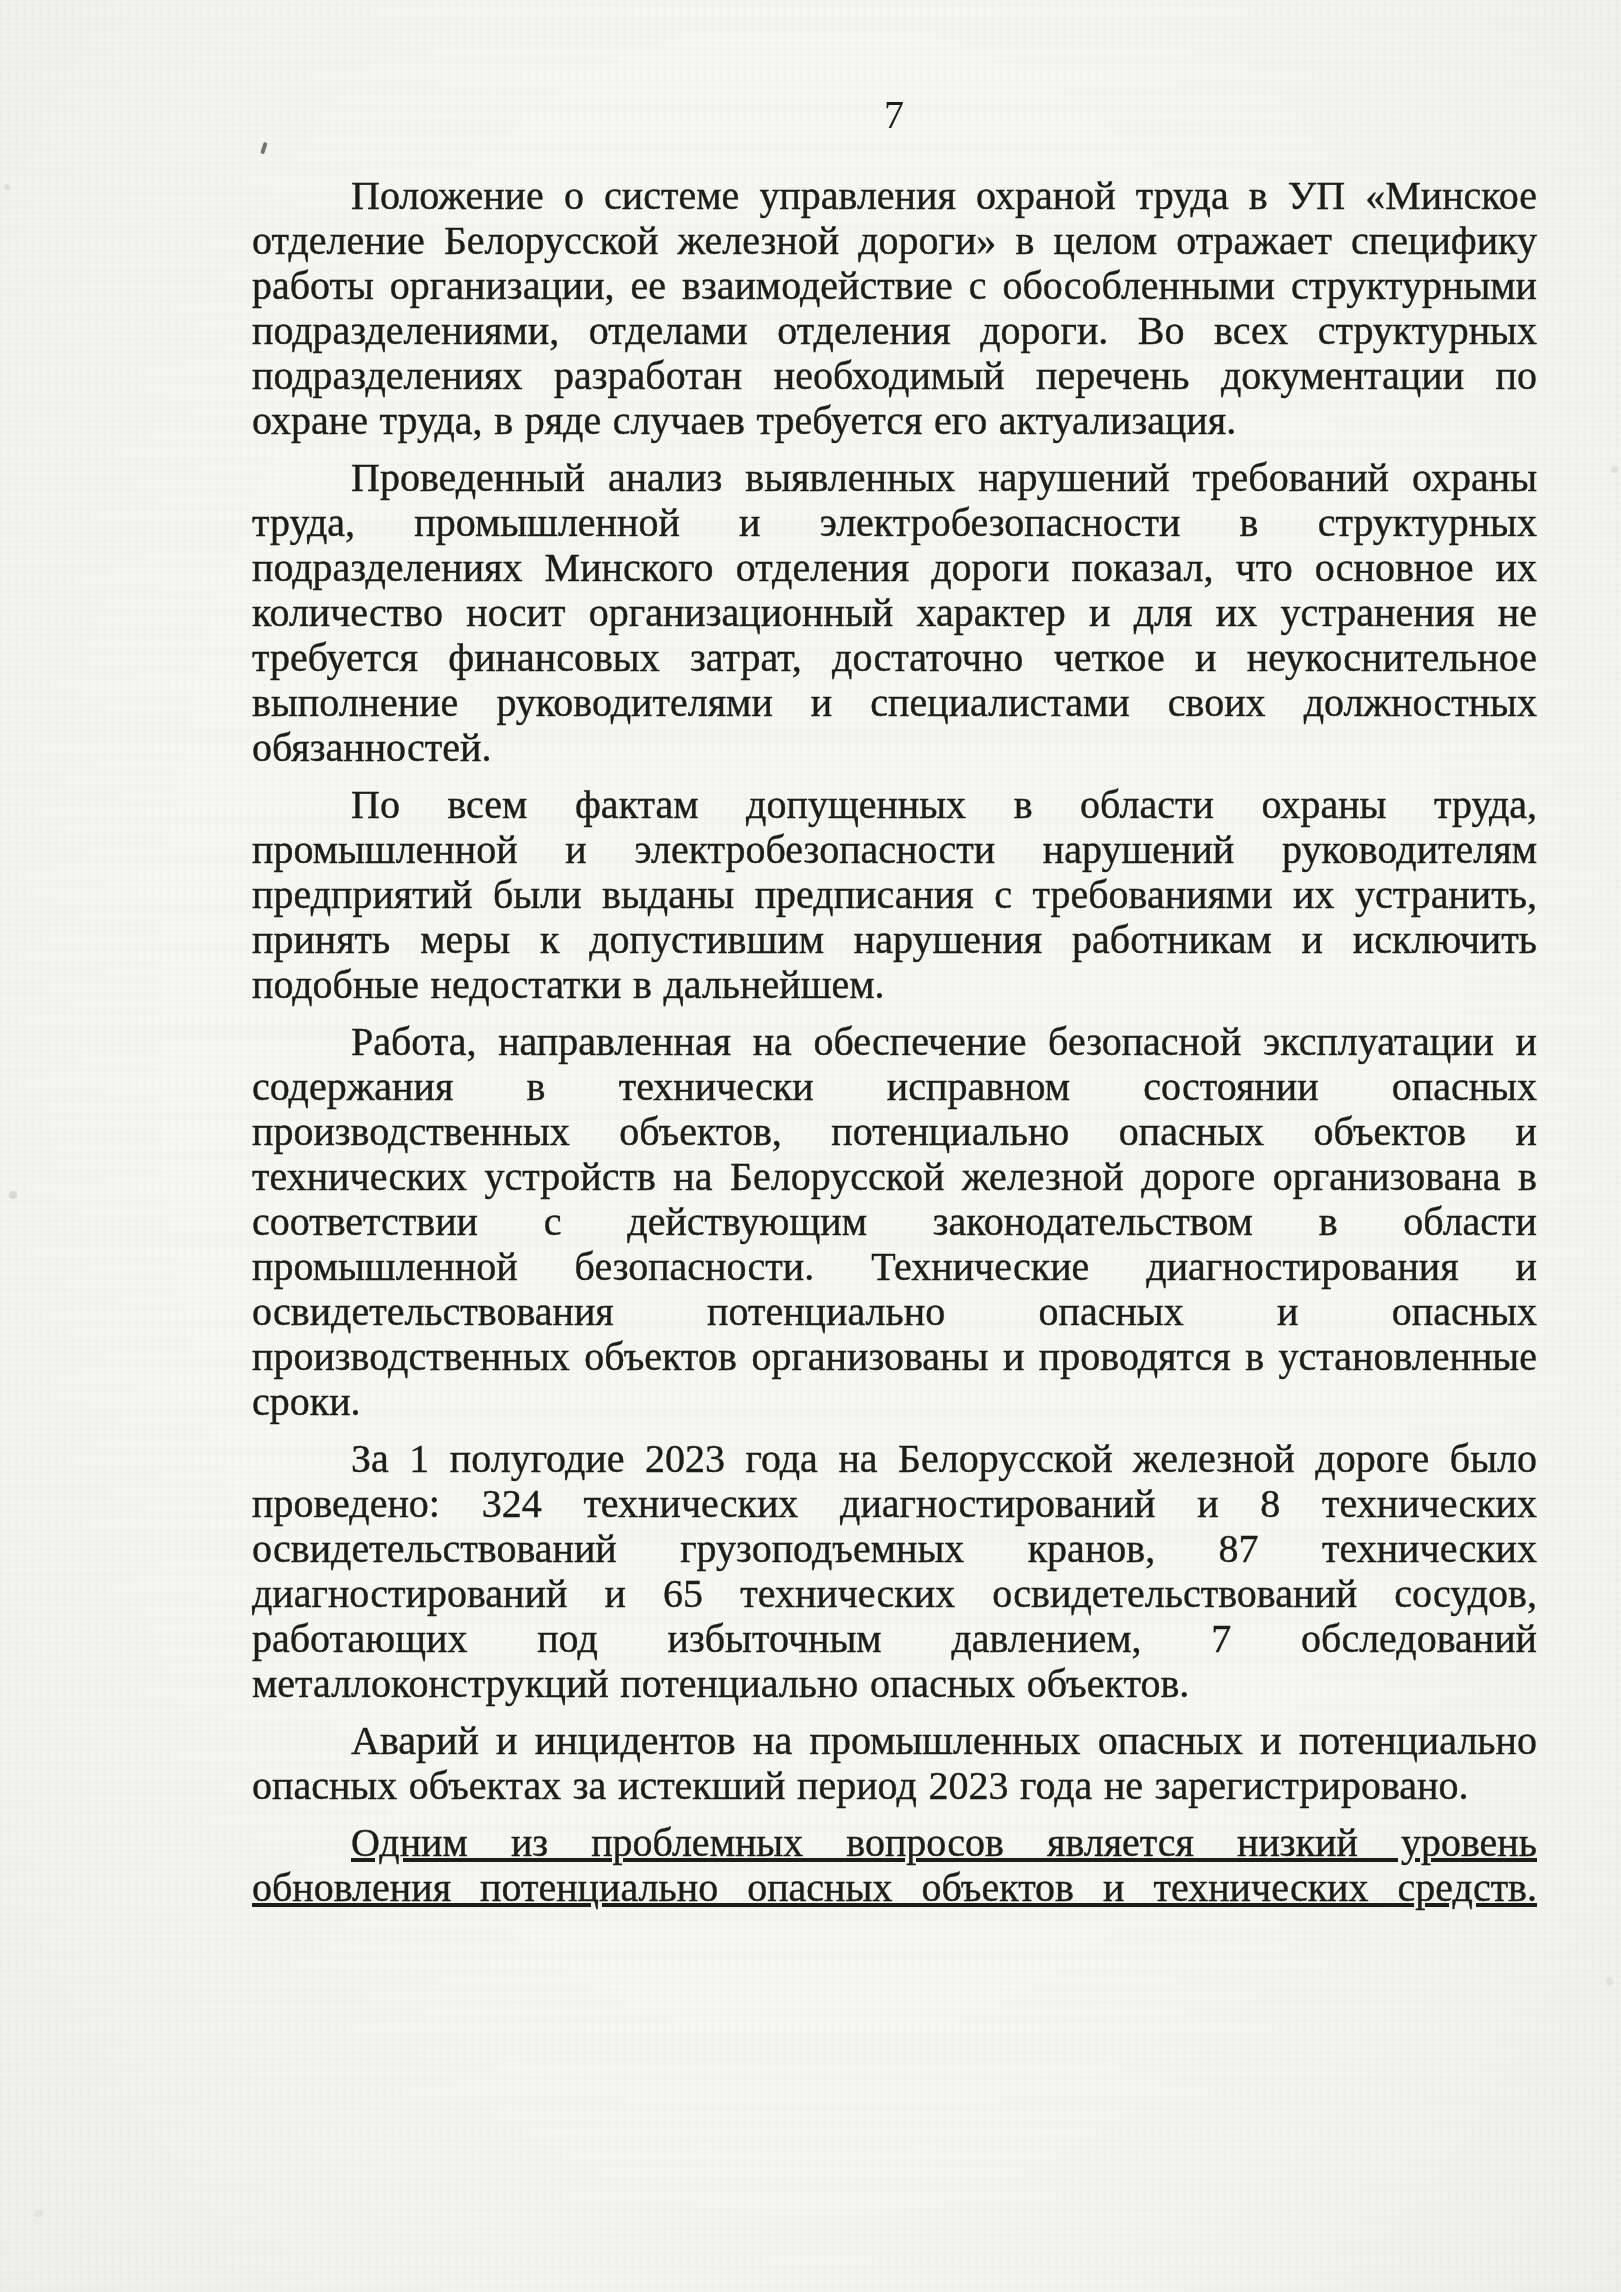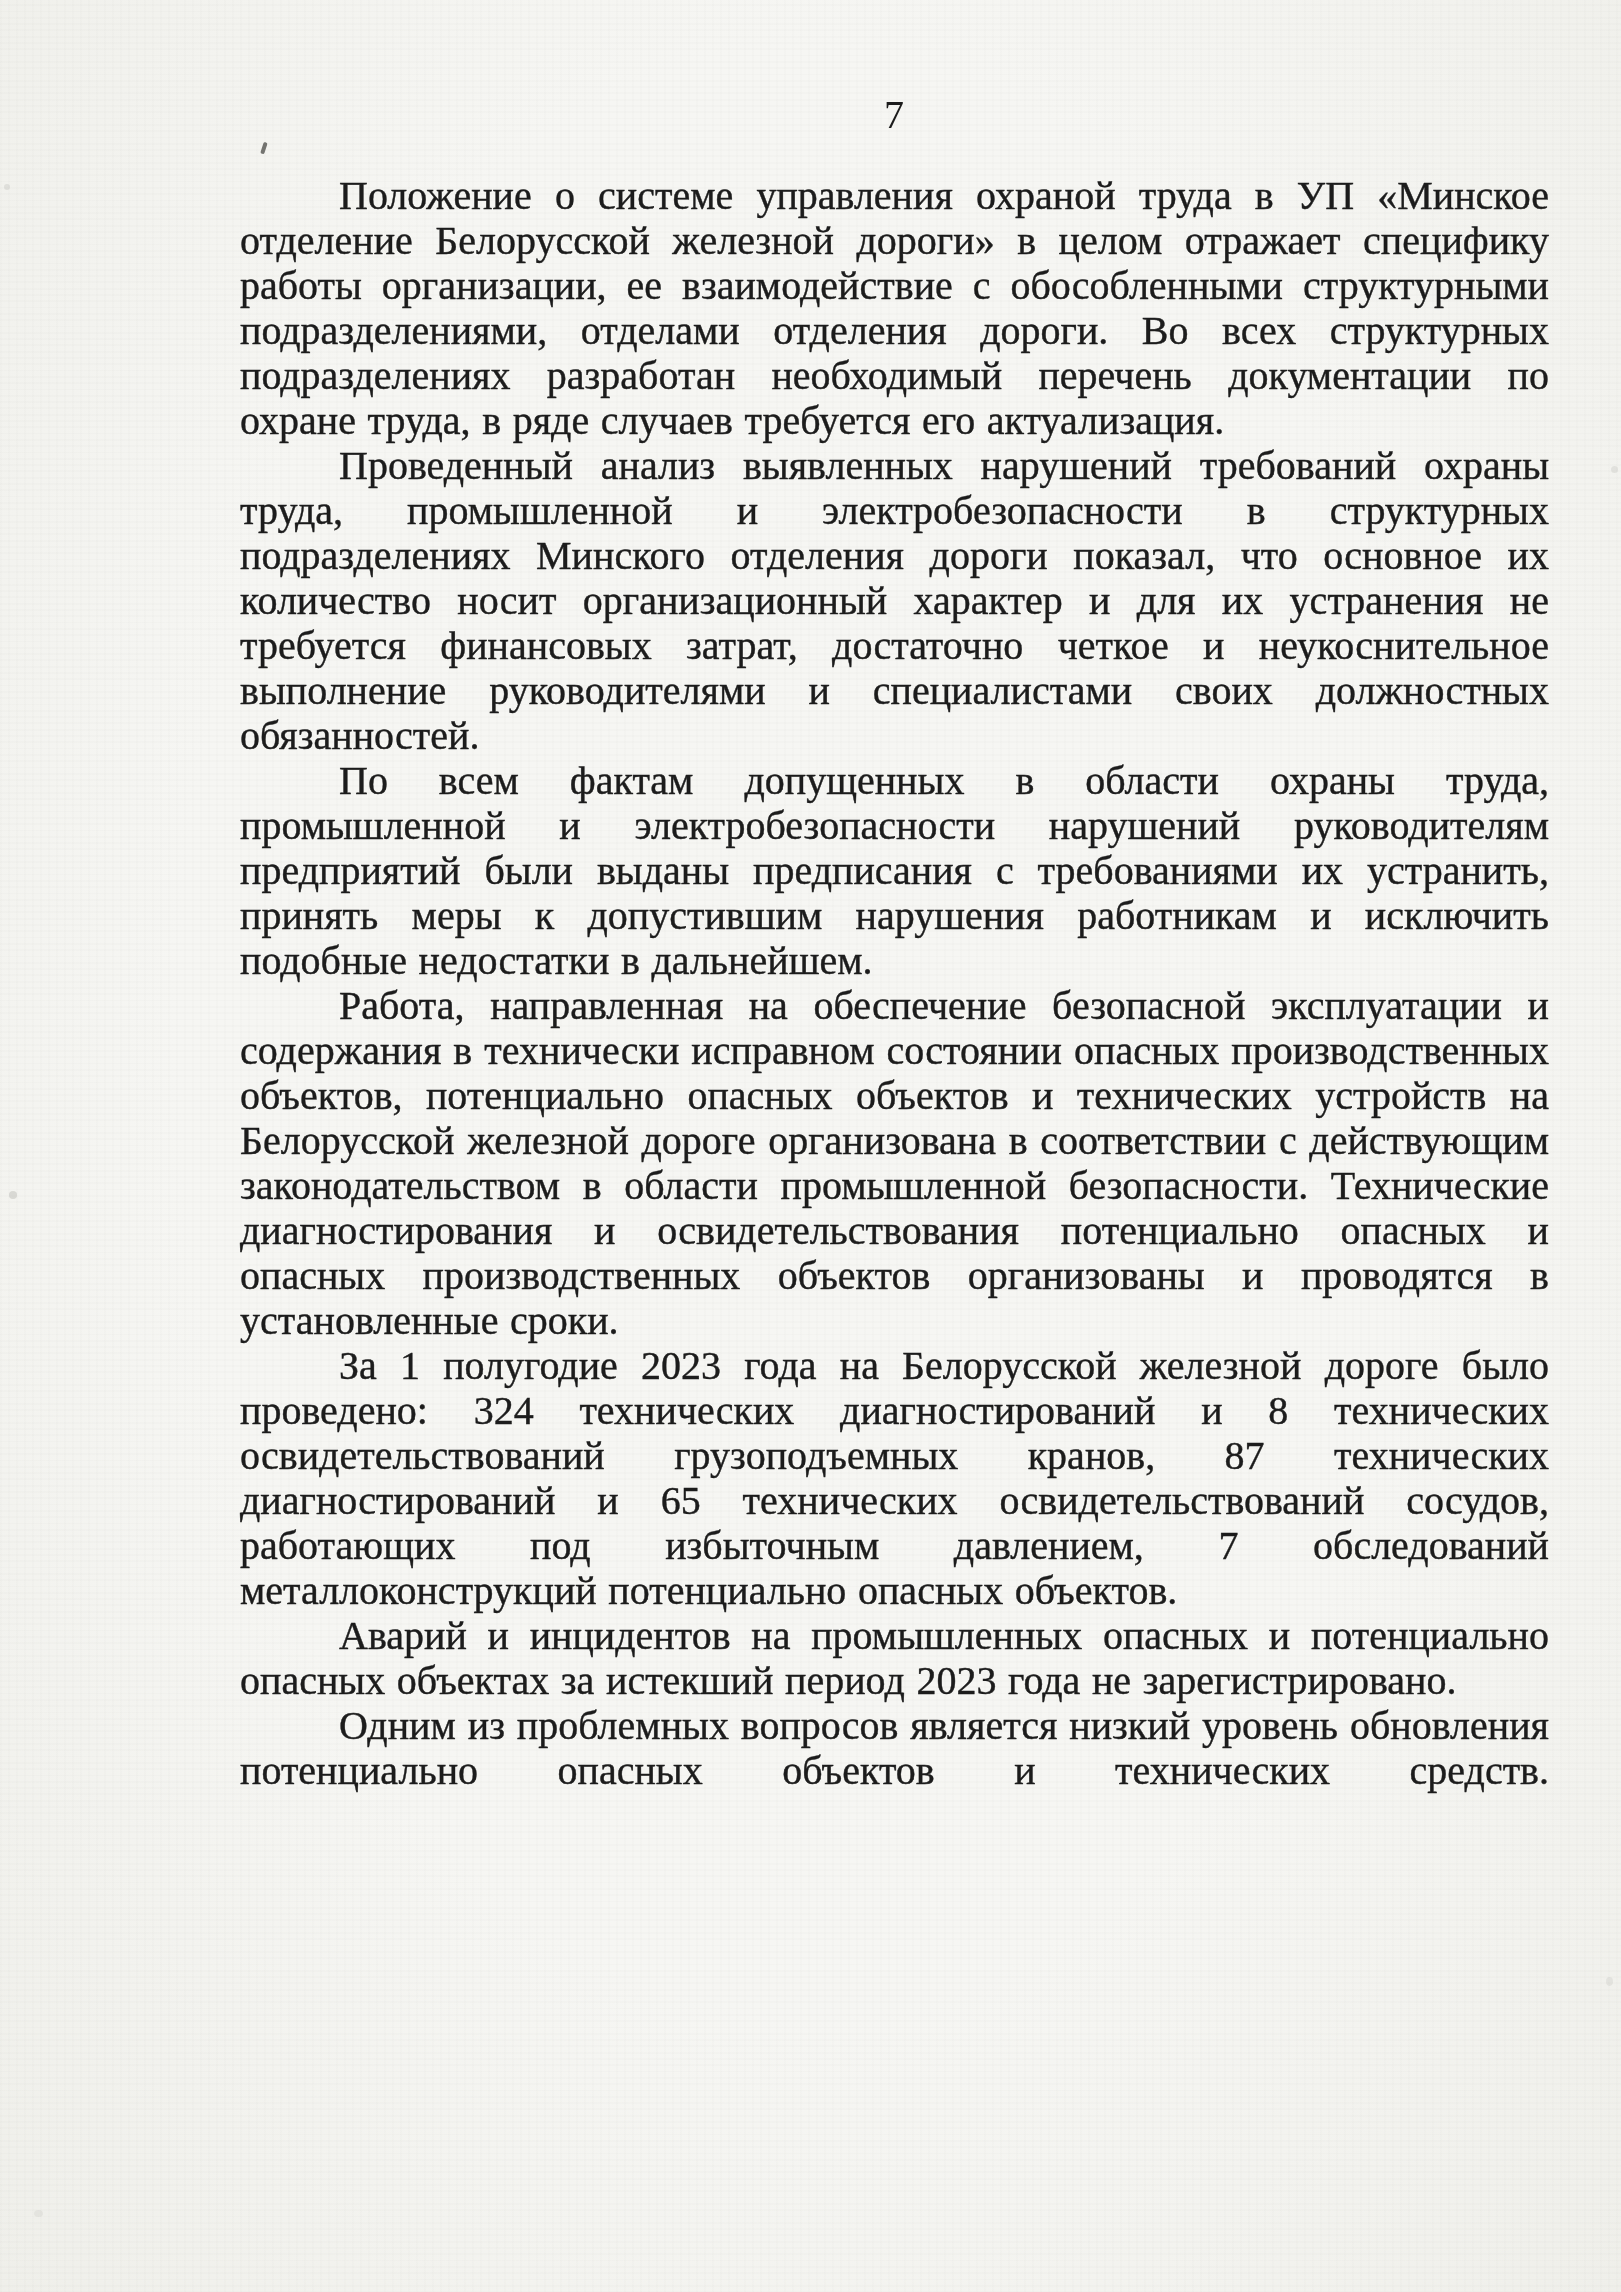--- a/index.html
+++ b/index.html
@@ -25,32 +25,33 @@
     width: 1309px;
   }
   .page-number {
     text-align: center;
     font-size: 40px;
     line-height: 45px;
     margin: 0 0 36px 0;
     letter-spacing: 0.9px;
   }
   .para {
-    margin: 0;
+    margin: 12px;
     font-size: 40px;
     line-height: 45px;
     text-align: justify;
     text-indent: 99px;
     word-spacing: 0.04em;
     hyphens: none;
     -webkit-text-stroke: 0.4px #1c1c1c;
   }
   
   .para.continued {
     text-align-last: justify;
+    text-decoration: underline;
   }
   
   .speck {
     position: absolute;
     pointer-events: none;
   }
   .speck-tick {
     left: 262px;
     top: 142px;
     width: 3.6px;

